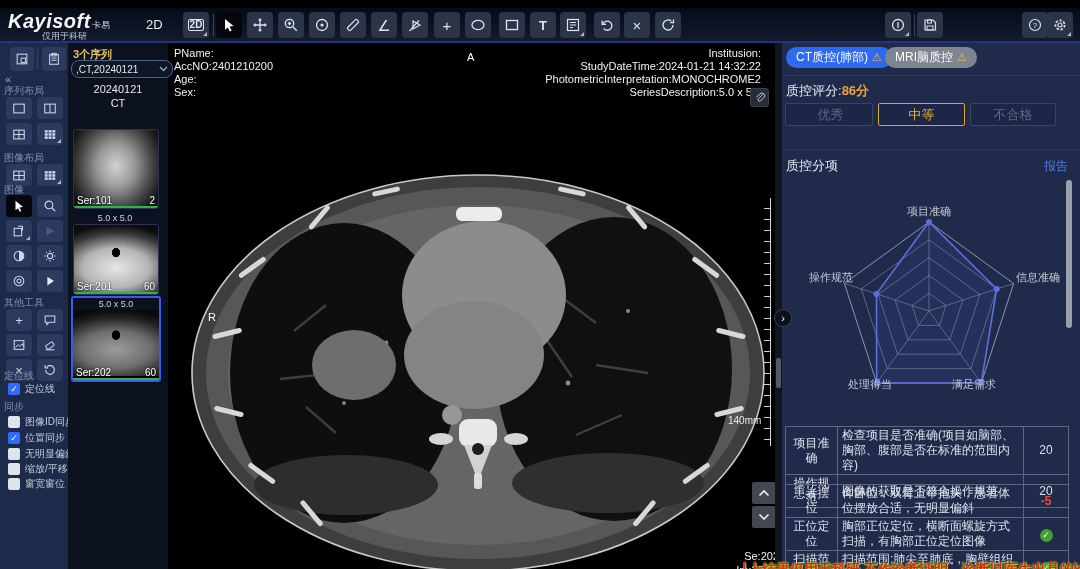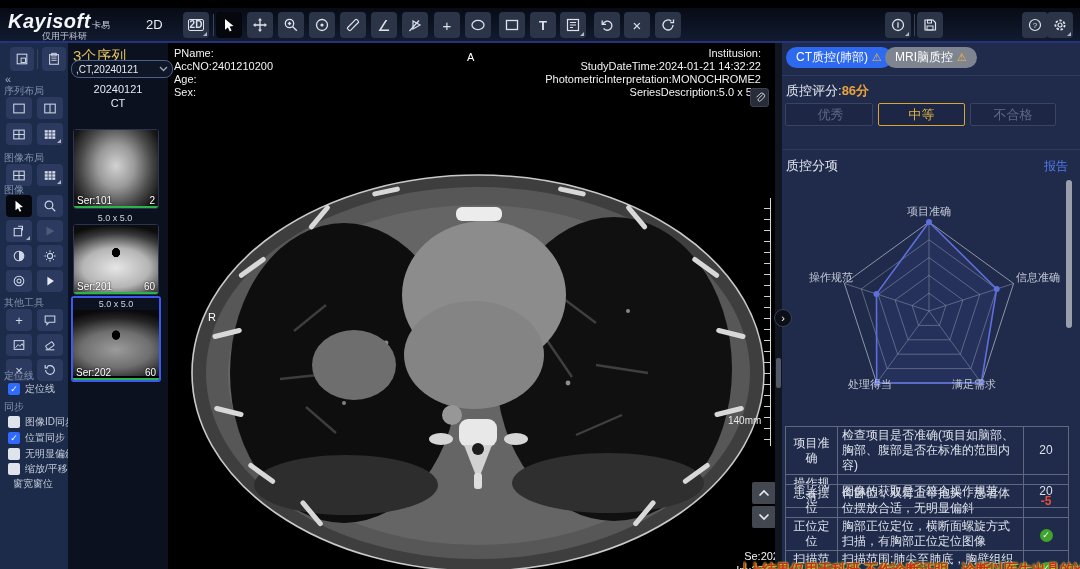--- a/index.html
+++ b/index.html
@@ -37,21 +37,21 @@
   .ck{position:absolute;left:8px;display:flex;align-items:center;height:14px;cursor:pointer;}
   .box{width:12px;height:12px;border-radius:2px;background:#dfe3ec;display:flex;align-items:center;
        justify-content:center;font-size:9px;color:#fff;}
   .box span{display:none;line-height:1;}
   .box.on{background:#2f6bff;}
   .box.on span{display:block;}
   .cl{font-size:10px;color:#c6cdd9;margin-left:5px;white-space:nowrap;}
 
   
   #series{position:absolute;left:68px;top:35px;width:100px;height:534px;background:#0c1120;z-index:20;}
-  #series-count{position:absolute;left:5px;top:4px;font-size:15px;font-weight:normal;color:#e2c25a;}
+  #series-count{position:absolute;left:5px;top:4px;font-size:11px;font-weight:bold;color:#e2c25a;}
   #study-select{position:absolute;left:3px;top:17px;width:92px;height:16px;border:1px solid #49618f;
       border-radius:8px;background:#0f1626;color:#e6e9f0;font-size:10px;display:flex;align-items:center;
       padding:0 4px;justify-content:space-between;cursor:pointer;}
   .grp{position:absolute;width:100px;text-align:center;font-size:11px;color:#e3e7ef;}
   .thumb{position:absolute;left:5px;width:84px;border:1px solid #2a3350;border-radius:3px;
          overflow:hidden;background:#000;cursor:pointer;}
   .thumb.sel{left:3px;width:86px;border:2px solid #3d5af0;}
   .thumb-hdr{height:12px;font-size:9px;color:#cfd4de;text-align:center;background:#0c1120;line-height:12px;}
   .timg{position:relative;width:100%;}
   .scout{background:radial-gradient(58% 72% at 50% 46%,#d2d2d2 0%,#9a9a9a 38%,#4a4a4a 72%,#141414 100%);}
@@ -407,21 +407,21 @@
       <span class="cl">位置同步</span>
       </div>
     <div class="ck" style="top:404px;">
       <span class="box"></span>
       <span class="cl">无明显偏斜</span>
       </div>
     <div class="ck" style="top:419px;">
       <span class="box"></span>
       <span class="cl">缩放/平移</span>
       </div>
-    <div class="ck" style="top:434px;flex-direction:column;">
+    <div class="ck" style="top:434px;">
       <span class="box"></span>
       <span class="cl">窗宽窗位</span>
       </div>
   </nav>
 
   <aside id="series">
     <div id="series-count">3个序列</div>
     <div id="study-select">
       <span>,CT,20240121</span>
       <svg width="9" height="6" viewBox="0 0 9 6">

